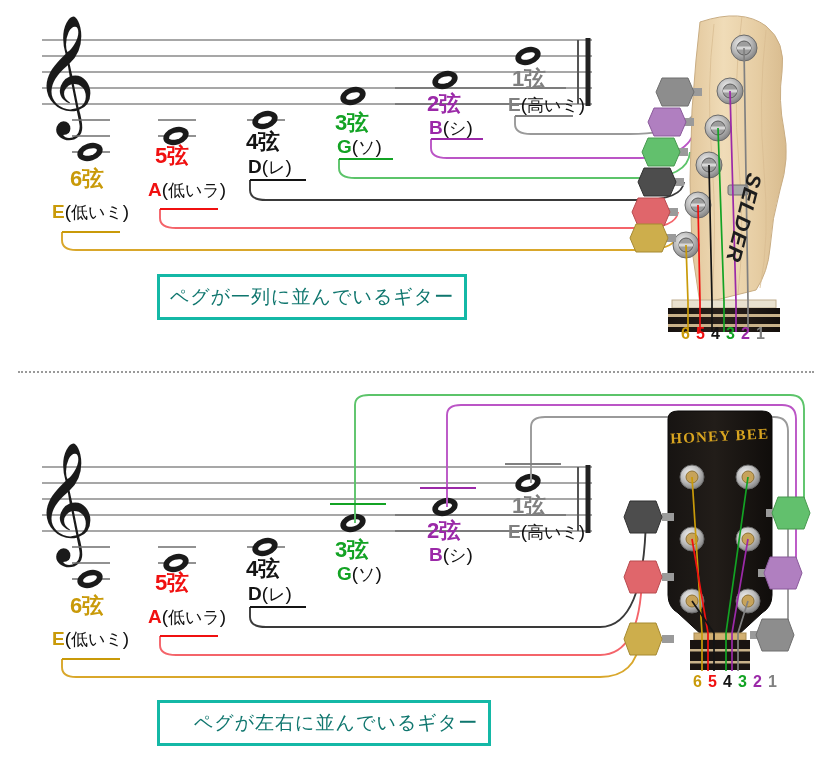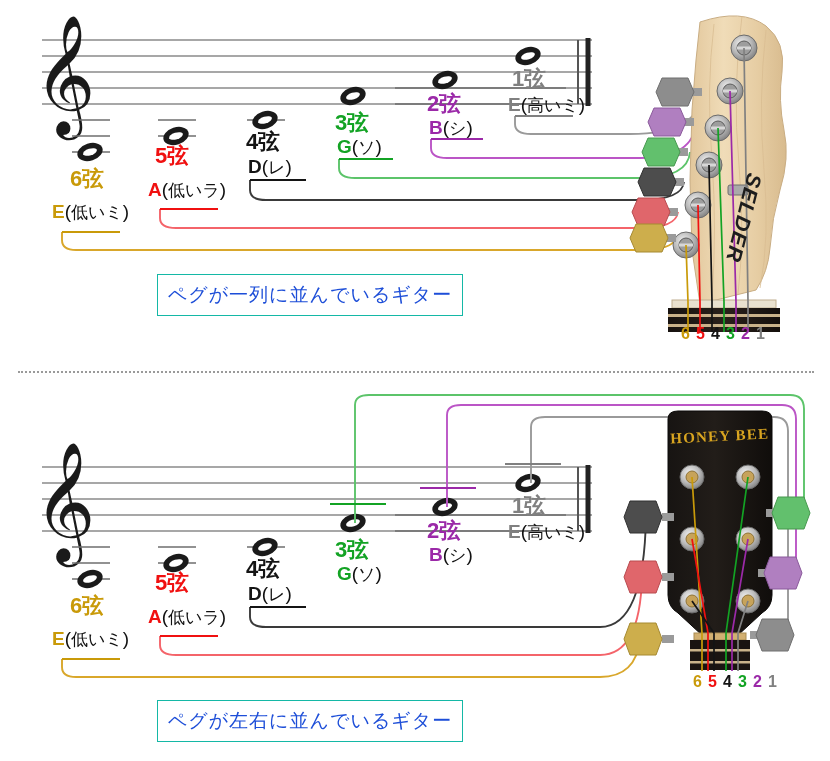--- a/index.html
+++ b/index.html
@@ -25,23 +25,23 @@
   .lbl{position:absolute;white-space:nowrap;line-height:1;}
   .lbl .num{font-weight:bold;font-size:22px;letter-spacing:-0.5px;}
   .lbl .note{font-weight:bold;font-size:19px;}
   .lbl .jp{font-weight:normal;font-size:17px;color:#111;}
   .lbl .jpsm{font-weight:normal;font-size:17px;color:#111;}
   .lbl .paren{font-weight:normal;font-size:19px;color:#111;}
   .underbar{position:absolute;height:2px;}
 
   
   .caption{
-    position:absolute;border:1px solid #14b8a6;background:#fff;
+    position:absolute;border:3px solid #14b8a6;background:#fff;
     display:flex;align-items:center;justify-content:center;
-    font-size:19px;color:#1d4ed8;letter-spacing:1px;
+    font-size:19px;color:#0f766e;letter-spacing:1px;
     font-family:"Liberation Sans","DejaVu Sans",sans-serif;
   }
 
   
   .strnums{position:absolute;display:flex;gap:0;font-weight:bold;font-size:16px;}
   .strnums span{width:15px;text-align:center;display:inline-block;}
 </style>
 </head>
 <body>
 
@@ -509,16 +509,16 @@
 
     <div class="strnums" style="left:690px;top:292px;">
       <span style="color:#c99a09">6</span>
       <span style="color:#f01010">5</span>
       <span style="color:#141414">4</span>
       <span style="color:#13a324">3</span>
       <span style="color:#9b29a8">2</span>
       <span style="color:#808080">1</span>
     </div>
 
-    <div class="caption" style="left:157px;top:319px;width:304px;height:40px;">ペグが左右に並んでいるギター</div>
+    <div class="caption" style="left:157px;top:319px;width:304px;height:40px;padding-left:24px;">ペグが左右に並んでいるギター</div>
   </div>
 
 </div>
 
 </body></html>

